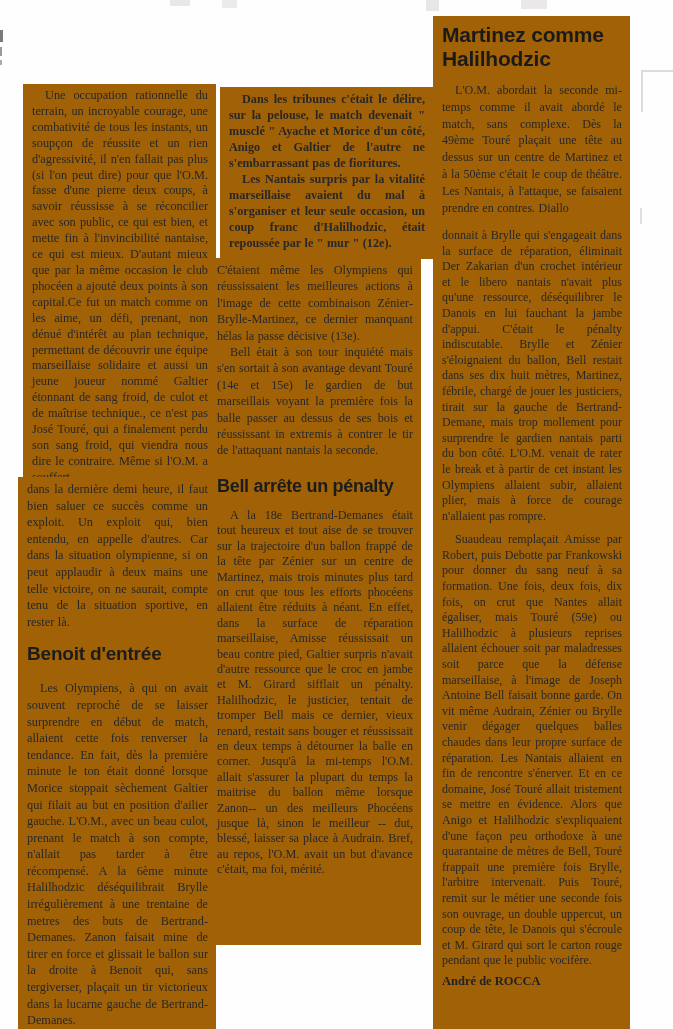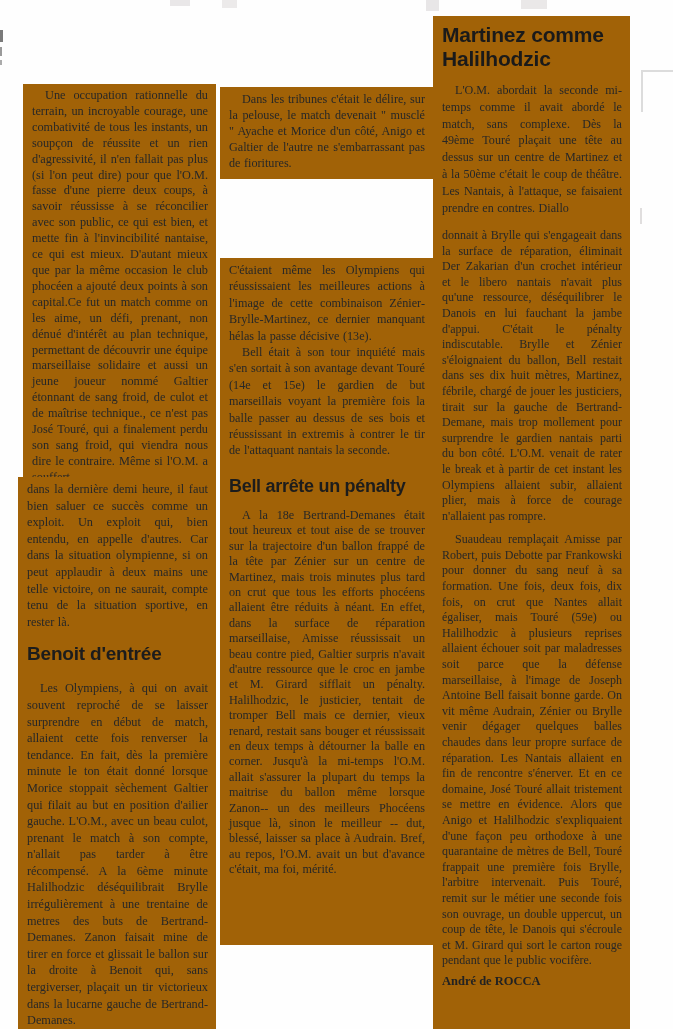--- a/index.html
+++ b/index.html
@@ -9,21 +9,21 @@
   
   .blk{position:absolute;background:#a16207;box-sizing:border-box;
        padding:4px 8px 8px 9px;color:#272727;}
 
   .t{font-family:"Liberation Serif","DejaVu Serif",serif;text-align:justify;margin:0;
      word-spacing:0.4px;}
   .ind{text-indent:13px;}
 
   .c1a{font-size:12.3px;line-height:15.9px;}
   .c1b{font-size:12.3px;line-height:16.6px;}
-  .c2a{font-size:12.2px;line-height:16px;}
+  .c2a{font-size:12.2px;line-height:16px;font-weight:bold;}
   .c2b{font-size:12.2px;line-height:16.4px;}
   .c2c{font-size:12.2px;line-height:15.4px;}
   .c3a{font-size:12.1px;line-height:16.8px;}
   .c3b{font-size:12px;line-height:15.6px;}
 
   .subhead{font-family:"Liberation Sans","DejaVu Sans",sans-serif;font-weight:bold;
            color:#1c1c1c;margin:0;}
   .sh-col1{font-size:19px;margin:13px 0 15px 0;letter-spacing:-0.2px;}
   .sh-col2{font-size:18px;margin:17px 0 11px 0;letter-spacing:-0.3px;white-space:nowrap;}
   .headline{font-family:"Liberation Sans","DejaVu Sans",sans-serif;font-weight:bold;
@@ -66,23 +66,24 @@
   </section>
 
   <section class="blk" style="left:18px;top:477px;width:198px;min-height:548px;">
     <p class="t c1b">dans la dernière demi heure, il faut bien saluer ce succès comme un exploit. Un exploit qui, bien entendu, en appelle d'autres. Car dans la situation olympienne, si on peut applaudir à deux mains une telle victoire, on ne saurait, compte tenu de la situation sportive, en rester là.</p>
     <h2 class="subhead sh-col1">Benoit d'entrée</h2>
     <p class="t ind c1b">Les Olympiens, à qui on avait souvent reproché de se laisser surprendre en début de match, allaient cette fois renverser la tendance. En fait, dès la première minute le ton était donné lorsque Morice stoppait sèchement Galtier qui filait au but en position d'ailier gauche. L'O.M., avec un beau culot, prenant le match à son compte, n'allait pas tarder à être récompensé. A la 6ème minute Halilhodzic déséquilibrait Brylle irrégulièrement à une trentaine de metres des buts de Bertrand-Demanes. Zanon faisait mine de tirer en force et glissait le ballon sur la droite à Benoit qui, sans tergiverser, plaçait un tir victorieux dans la lucarne gauche de Bertrand-Demanes.</p>
   </section>
 
   <section class="blk" style="left:220px;top:87px;width:213px;">
     <p class="t ind c2a">Dans les tribunes c'était le délire, sur la pelouse, le match devenait " musclé " Ayache et Morice d'un côté, Anigo et Galtier de l'autre ne s'embarrassant pas de fioritures.</p>
+    <p class="t ind c2a">Les Nantais surpris par la vitalité marseillaise avaient du mal à s'organiser et leur seule occasion, un coup franc d'Halilhodzic, était repoussée par le " mur " (12e).</p>
   </section>
 
-  <section class="blk" style="left:220px;top:258px;width:213px;min-height:687px;">
+  <section class="blk" style="left:208px;top:258px;width:213px;min-height:687px;">
     <p class="t c2b">C'étaient même les Olympiens qui réussissaient les meilleures actions à l'image de cette combinaison Zénier-Brylle-Martinez, ce dernier manquant hélas la passe décisive (13e).</p>
     <p class="t ind c2b">Bell était à son tour inquiété mais s'en sortait à son avantage devant Touré (14e et 15e) le gardien de but marseillais voyant la première fois la balle passer au dessus de ses bois et réussissant in extremis à contrer le tir de l'attaquant nantais la seconde.</p>
     <h2 class="subhead sh-col2">Bell arrête un pénalty</h2>
     <p class="t ind c2c">A la 18e Bertrand-Demanes était tout heureux et tout aise de se trouver sur la trajectoire d'un ballon frappé de la tête par Zénier sur un centre de Martinez, mais trois minutes plus tard on crut que tous les efforts phocéens allaient être réduits à néant. En effet, dans la surface de réparation marseillaise, Amisse réussissait un beau contre pied, Galtier surpris n'avait d'autre ressource que le croc en jambe et M. Girard sifflait un pénalty. Halilhodzic, le justicier, tentait de tromper Bell mais ce dernier, vieux renard, restait sans bouger et réussissait en deux temps à détourner la balle en corner. Jusqu'à la mi-temps l'O.M. allait s'assurer la plupart du temps la maitrise du ballon même lorsque Zanon-- un des meilleurs Phocéens jusque là, sinon le meilleur -- dut, blessé, laisser sa place à Audrain. Bref, au repos, l'O.M. avait un but d'avance c'était, ma foi, mérité.</p>
   </section>
 
   <section class="blk" style="left:433px;top:16px;width:197px;">
     <h1 class="headline">Martinez comme Halilhodzic</h1>
     <p class="t ind c3a">L'O.M. abordait la seconde mi-temps comme il avait abordé le match, sans complexe. Dès la 49ème Touré plaçait une tête au dessus sur un centre de Martinez et à la 50ème c'était le coup de théâtre. Les Nantais, à l'attaque, se faisaient prendre en contres. Diallo</p>
   </section>

